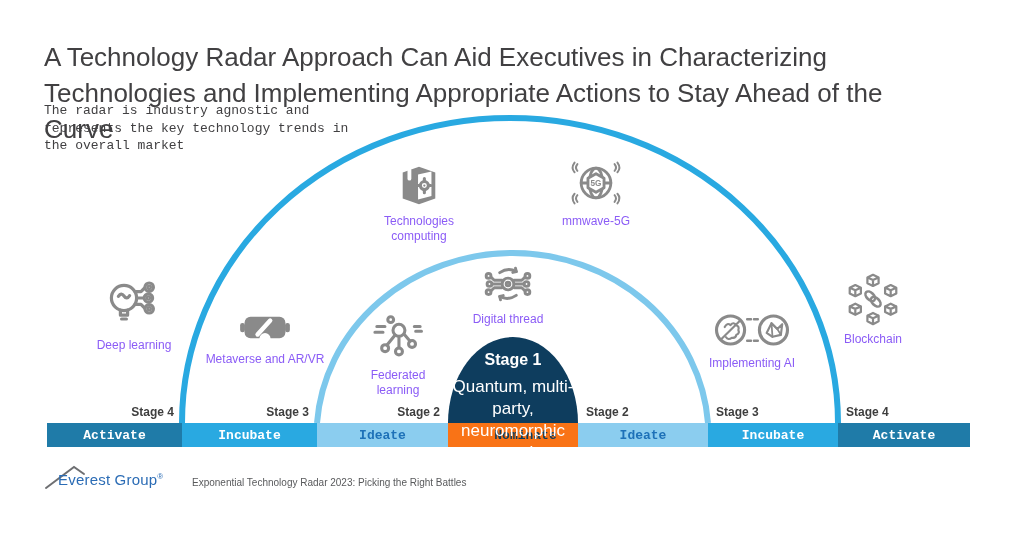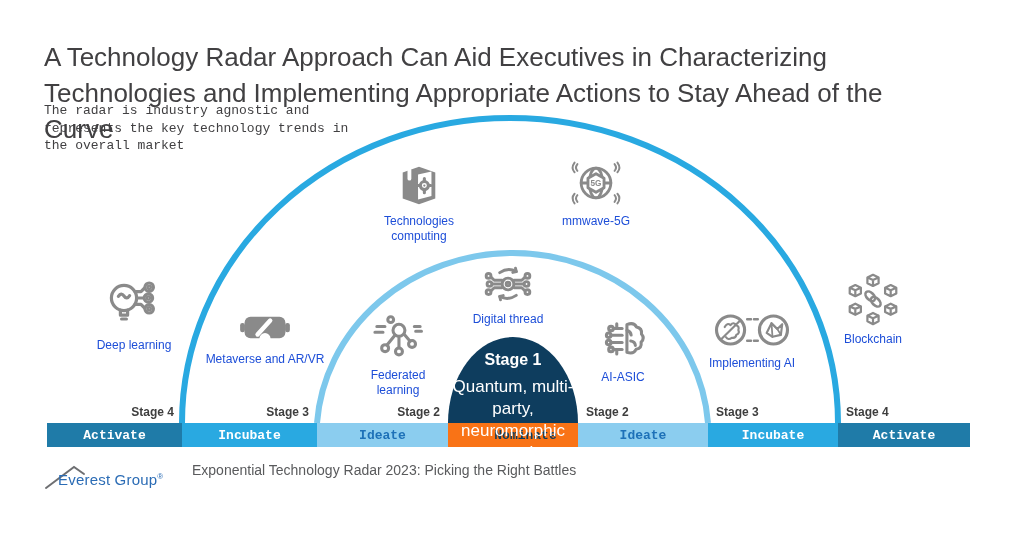--- a/index.html
+++ b/index.html
@@ -15,21 +15,21 @@
     position: absolute; left: 44px; top: 40px; width: 906px;
     font-size: 26px; line-height: 1.38; color: #414042; font-weight: 400;
   }
   .subtitle {
     position: absolute; left: 44px; top: 102px; width: 330px;
     font-size: 13px; line-height: 1.35; color: #414042; font-family: Liberation Mono, monospace;
   }
   .arcs { position: absolute; left: 0; top: 0; z-index: 0; }
   .tech {
     position: absolute; z-index: 2; text-align: center;
-    color: #1d4ed8; font-size: 12px; line-height: 1.25;
+    color: #8b5cf6; font-size: 12px; line-height: 1.25;
   }
   .tech .tlabel { margin-top: 2px; }
   .dome-text {
     position: absolute; left: 451px; top: 351px; width: 124px; z-index: 3;
     text-align: center; color: #ffffff;
   }
   .dome-text .stage1 { font-size: 16px; font-weight: 700; margin-bottom: 7px; }
   .dome-text .stage1-body { font-size: 17px; line-height: 1.3; }
   .stage-label {
     position: absolute; top: 405px; width: 84px; z-index: 3;
@@ -58,21 +58,21 @@
   }
   .brand-wrap { position: relative; width: 138px; height: 28px; }
   .brand-peak { position: absolute; left: 0; top: 0; }
   .brand-name {
     position: absolute; left: 14px; top: 9px;
     font-size: 15px; color: #2B6CB5; letter-spacing: 0.2px;
   }
   .brand-name sup { font-size: 8px; }
   .footer-caption {
     margin-left: 10px; padding-bottom: 3px;
-    font-size: 14px; color: #595A5C;
+    font-size: 10px; color: #595A5C; margin-top: 15px;
   }
   svg.icon { stroke: #8A8A8A; fill: none; stroke-width: 1.6; stroke-linecap: round; stroke-linejoin: round; }
 </style>
 </head>
 <body>
 
 <div class="canvas">
 
   <div class="title">A Technology Radar Approach Can Aid Executives in Characterizing Technologies and Implementing Appropriate Actions to Stay Ahead of the Curve</div>
   <div class="subtitle">The radar is industry agnostic and represents the key technology trends in the overall market</div>
@@ -170,36 +170,20 @@
       <text x="15" y="15.8" font-size="4.6" font-weight="bold" fill="#8A8A8A" stroke="none" text-anchor="middle" font-family="Liberation Sans, sans-serif">5G</text>
       <path d="M4.6 7.2 Q3 5.4 4.6 3.4 M3 8 Q0.8 5.6 3 2.6" stroke-width="1.1"></path>
       <path d="M25.4 7.2 Q27 5.4 25.4 3.4 M27 8 Q29.2 5.6 27 2.6" stroke-width="1.1"></path>
       <path d="M4.6 20.8 Q3 22.6 4.6 24.6 M3 20 Q0.8 22.4 3 25.4" stroke-width="1.1"></path>
       <path d="M25.4 20.8 Q27 22.6 25.4 24.6 M27 20 Q29.2 22.4 27 25.4" stroke-width="1.1"></path>
     </svg>
     <div class="tlabel">mmwave-5G</div>
   </div>
 
 
-  <div class="tech" style="left:601px; top:318px; width:44px;">
-    <svg class="icon" width="48" height="46" viewBox="0 0 25 24">
-      <path d="M13.5 3.5 q3.5 -1.5 5 1.2 q3 0.6 2.6 3.6 q1.9 2.2 -0.2 4.3 q0.5 3.2 -2.6 3.7 q-1.2 2.8 -4.8 1.6 Z"></path>
-      <path d="M13.5 6.5 q2 0.5 2.2 2.4 M15.5 12 q2.2 0.3 2.4 2.3"></path>
-      <circle cx="5.2" cy="5.5" r="1.2"></circle>
-        <path d="M6.4 5.5 H11"></path>
-      <circle cx="4" cy="9" r="1.2"></circle>
-        <path d="M5.2 9 H11"></path>
-      <circle cx="4" cy="12.8" r="1.2"></circle>
-        <path d="M5.2 12.8 H11"></path>
-      <circle cx="5.2" cy="16.4" r="1.2"></circle>
-        <path d="M6.4 16.4 H11"></path>
-      <path d="M8.2 3 v2 M8.2 18.8 v-2"></path>
-    </svg>
-    <div class="tlabel">AI-ASIC</div>
-  </div>
 
   <div class="tech" style="left:692px; top:310px; width:120px;">
     <svg class="icon" width="78" height="40" viewBox="0 0 40 20">
       <circle cx="9" cy="10" r="7.2"></circle>
       <path d="M6 8.5 q1.2 -2.5 3 -1 q1.6 -2 3 0.2 q1.6 0.4 1 2.3 q0.8 1.8 -1 2.4 q-0.4 2 -2.4 1.6 q-1.8 1.4 -3 -0.4" stroke-width="1.1"></path>
       <path d="M4.2 14.8 L13.8 5.2" stroke-width="1.1"></path>
       <circle cx="31" cy="10" r="7.2"></circle>
       <path d="M27.5 11.5 L30 6.5 L33 9.5 L35.5 7 L34.8 12.5 L30.5 13.5 Z" stroke-width="1.1"></path>
       <path d="M30 6.5 L33 9.5 M33 9.5 L34.8 12.5 M30 6.5 L30.5 13.5" stroke-width="0.9"></path>
       <path d="M17.5 4.5 h2 M21 4.5 h2 M17.5 15.5 h2 M21 15.5 h2" stroke-width="1.2"></path>

